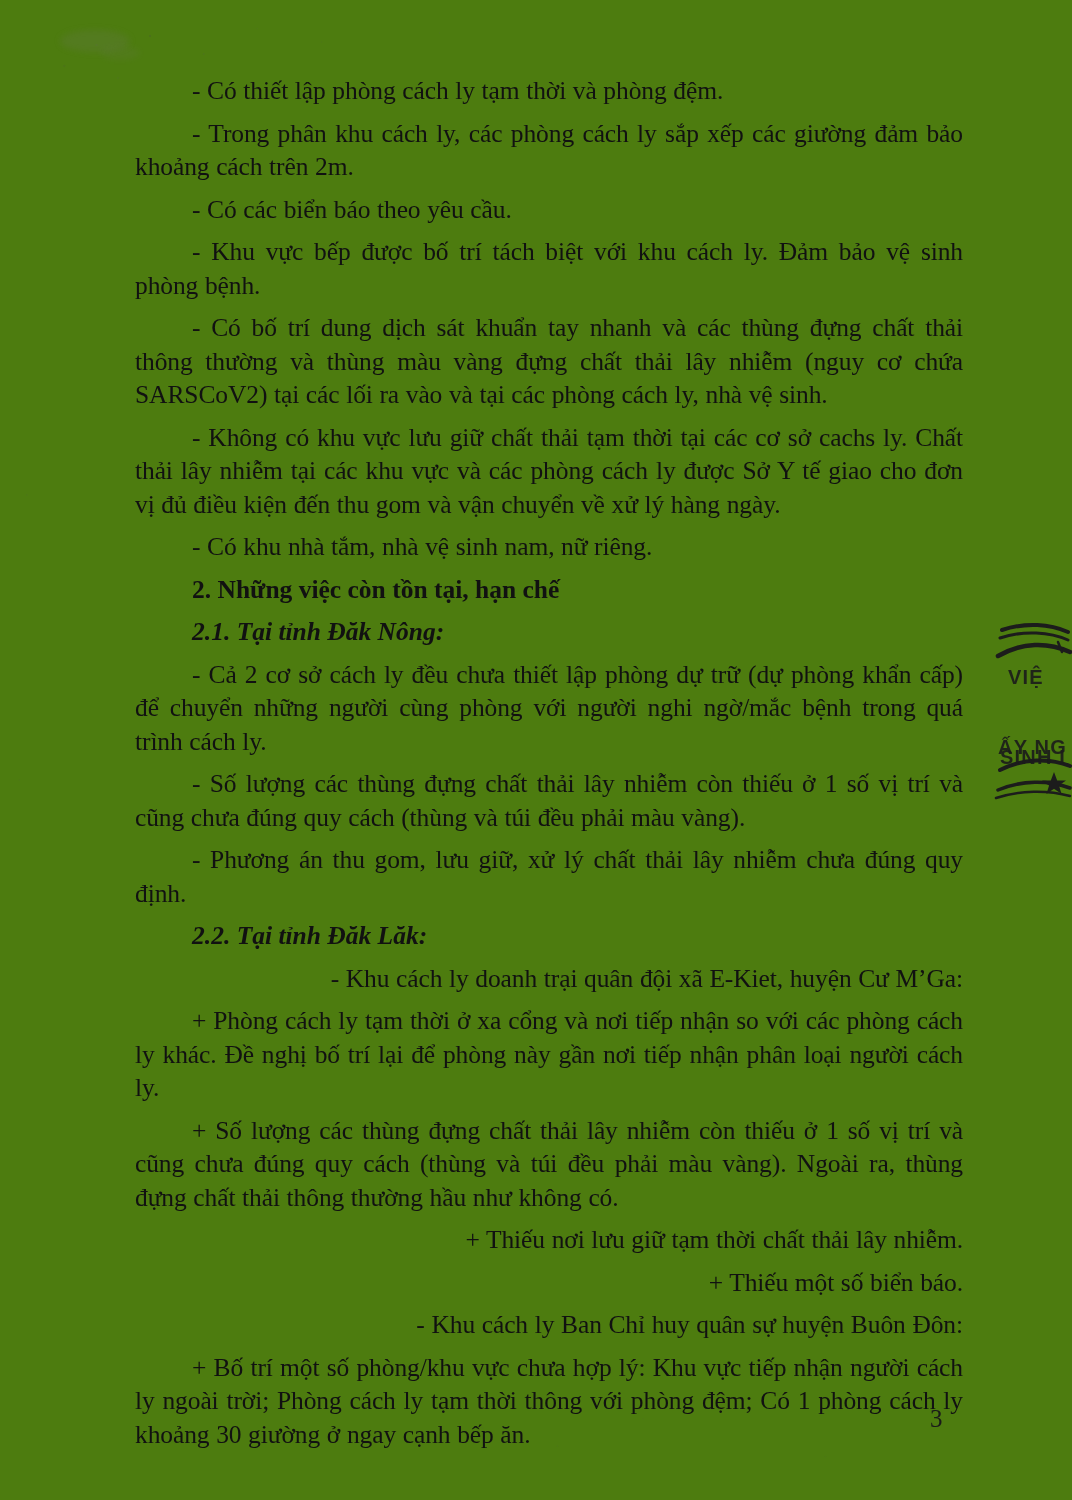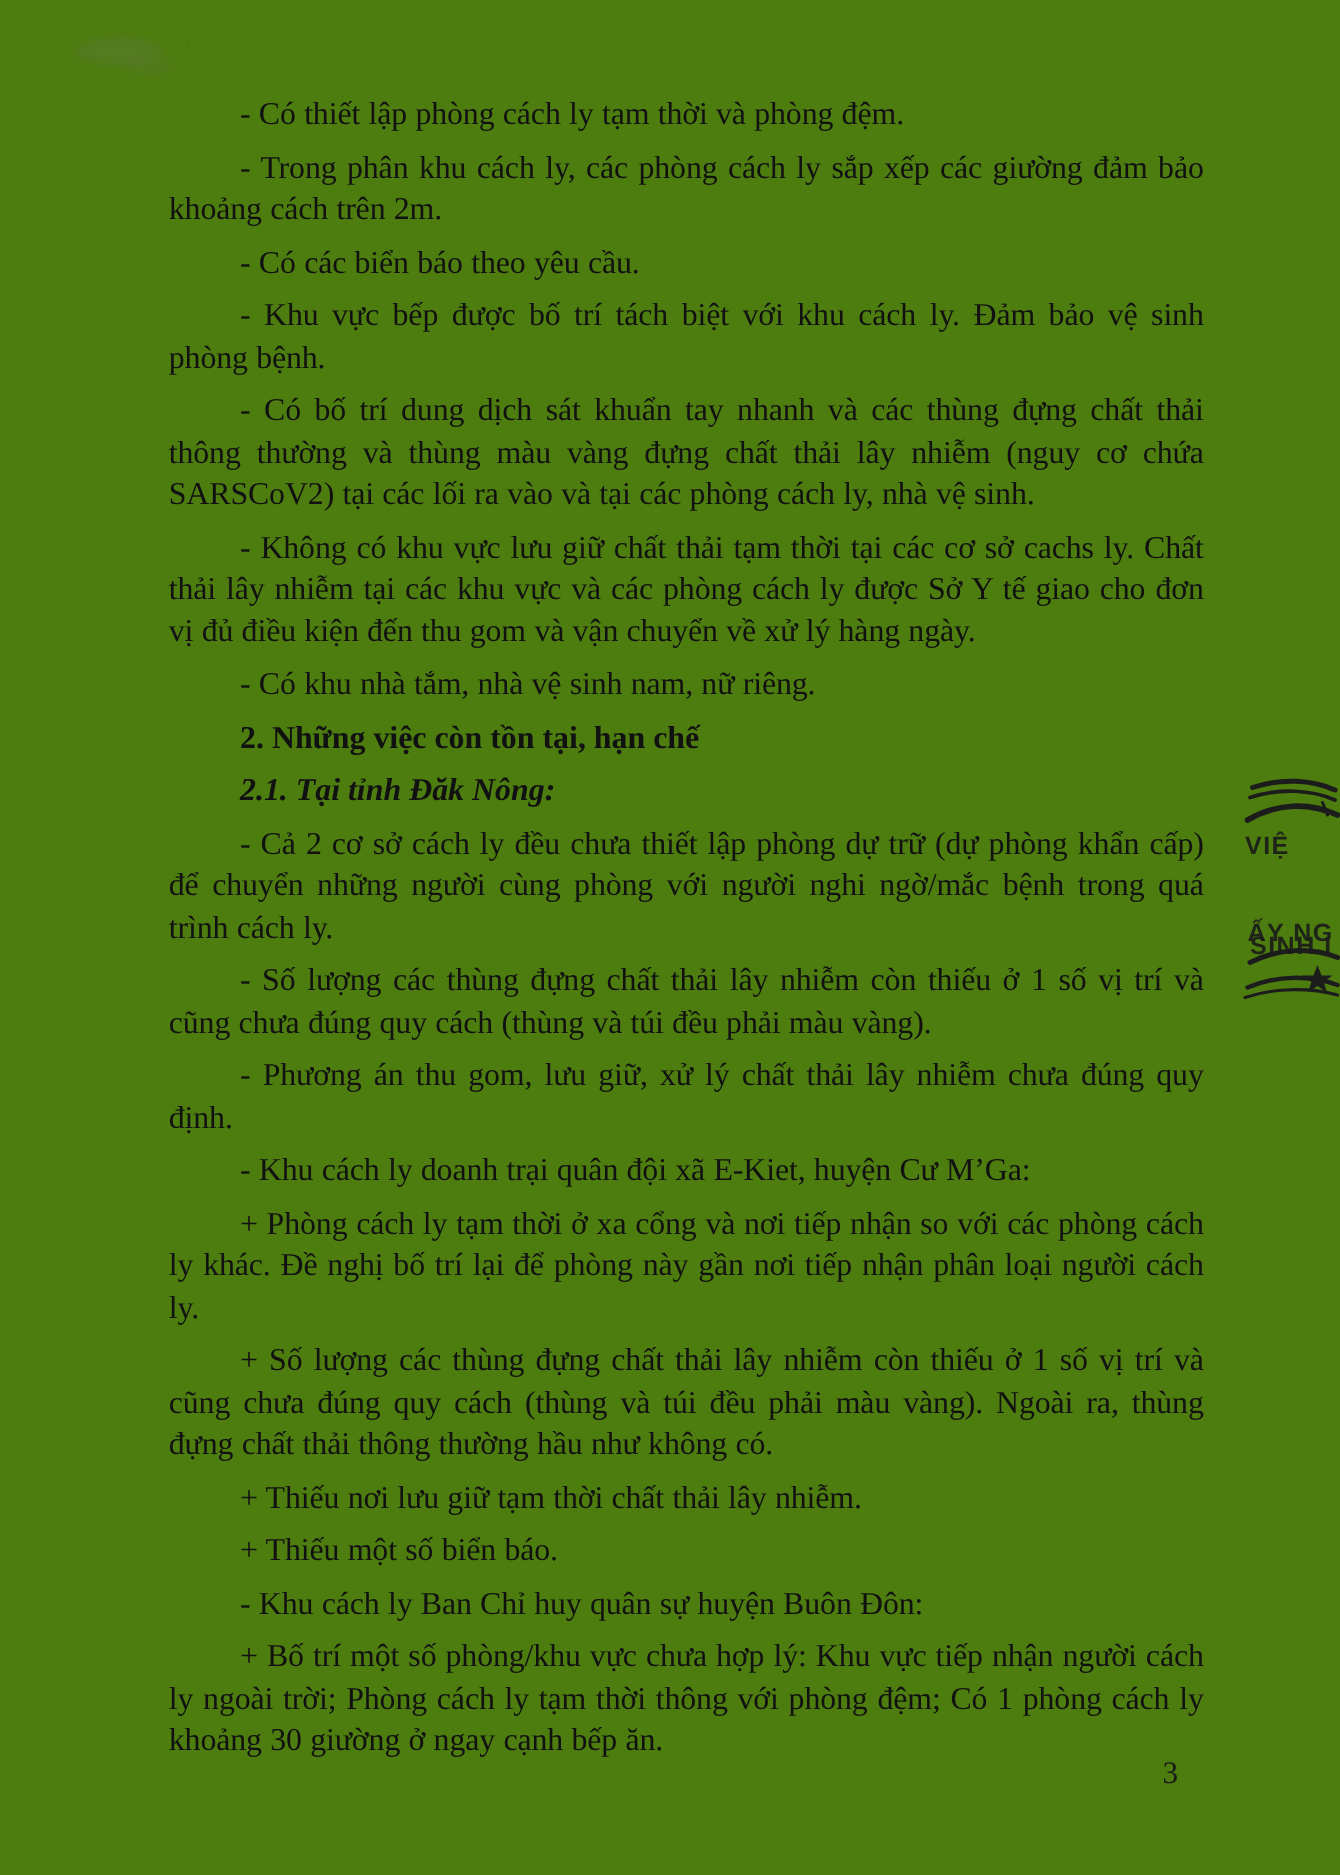--- a/index.html
+++ b/index.html
@@ -77,21 +77,21 @@
   p.subheading {
     margin: 9px 0 9px 0;
     font-size: 25.5px;
     line-height: 33.5px;
     font-weight: bold;
     font-style: italic;
     text-indent: 57px;
     text-align: left;
   }
   
-  p.short { text-align: left; }
+  p.short { text-align: right; }
 
   
   .page-number {
     position: absolute;
     left: 930px;
     top: 1404px;
     font-size: 25px;
     line-height: 30px;
     color: #1a1a1a;
   }
@@ -102,21 +102,21 @@
     left: 992px;
     top: 612px;
     width: 80px;
     height: 200px;
     overflow: hidden;
     pointer-events: none;
   }
   .seal svg { display: block; }
   .seal-text {
     position: absolute;
-    left: 4px;
+    left: 16px;
     font-family: "Liberation Sans", "DejaVu Sans", sans-serif;
     font-size: 20px;
     font-weight: bold;
     letter-spacing: 1.2px;
     color: #1b1b1b;
     white-space: nowrap;
     opacity: 0.9;
   }
   .seal-l1 { top: 54px; }
   .seal-l2 { top: 86px; left: 8px; margin-top: 48px; }
@@ -137,20 +137,21 @@
       <p class="para">- Có các biển báo theo yêu cầu.</p>
       <p class="para">- Khu vực bếp được bố trí tách biệt với khu cách ly. Đảm bảo vệ sinh phòng bệnh.</p>
       <p class="para">- Có bố trí dung dịch sát khuẩn tay nhanh và các thùng đựng chất thải thông thường và thùng màu vàng đựng chất thải lây nhiễm (nguy cơ chứa SARSCoV2) tại các lối ra vào và tại các phòng cách ly, nhà vệ sinh.</p>
       <p class="para">- Không có khu vực lưu giữ chất thải tạm thời tại các cơ sở cachs ly. Chất thải lây nhiễm tại các khu vực và các phòng cách ly được Sở Y tế giao cho đơn vị đủ điều kiện đến thu gom và vận chuyển về xử lý hàng ngày.</p>
       <p class="para">- Có khu nhà tắm, nhà vệ sinh nam, nữ riêng.</p>
       <p class="heading">2. Những việc còn tồn tại, hạn chế</p>
       <p class="subheading">2.1. Tại tỉnh Đăk Nông:</p>
       <p class="para">- Cả 2 cơ sở cách ly đều chưa thiết lập phòng dự trữ (dự phòng khẩn cấp) để chuyển những người cùng phòng với người nghi ngờ/mắc bệnh trong quá trình cách ly.</p>
       <p class="para">- Số lượng các thùng đựng chất thải lây nhiễm còn thiếu ở 1 số vị trí và cũng chưa đúng quy cách (thùng và túi đều phải màu vàng).</p>
       <p class="para">- Phương án thu gom, lưu giữ, xử lý chất thải lây nhiễm chưa đúng quy định.</p>
+      <p class="subheading">2.2. Tại tỉnh  Đăk Lăk:</p>
       <p class="para short">- Khu cách ly doanh trại quân đội xã E-Kiet, huyện Cư M’Ga:</p>
       <p class="para">+ Phòng cách ly tạm thời ở xa cổng và nơi tiếp nhận so với các phòng cách ly khác. Đề nghị bố trí lại để phòng này gần nơi tiếp nhận phân loại người cách ly.</p>
       <p class="para">+ Số lượng các thùng đựng chất thải lây nhiễm còn thiếu ở 1 số vị trí và cũng chưa đúng quy cách (thùng và túi đều phải màu vàng). Ngoài ra, thùng đựng chất thải thông thường hầu như không có.</p>
       <p class="para short">+ Thiếu nơi lưu giữ tạm thời chất thải lây nhiễm.</p>
       <p class="para short">+ Thiếu một số biển báo.</p>
       <p class="para short">- Khu cách ly Ban Chỉ huy quân sự huyện Buôn Đôn:</p>
       <p class="para">+ Bố trí một số phòng/khu vực chưa hợp lý: Khu vực tiếp nhận người cách ly ngoài trời; Phòng cách ly tạm thời thông với phòng đệm; Có 1 phòng cách ly khoảng 30 giường ở ngay cạnh bếp ăn.</p>
     </div>
 
   <div class="seal">

